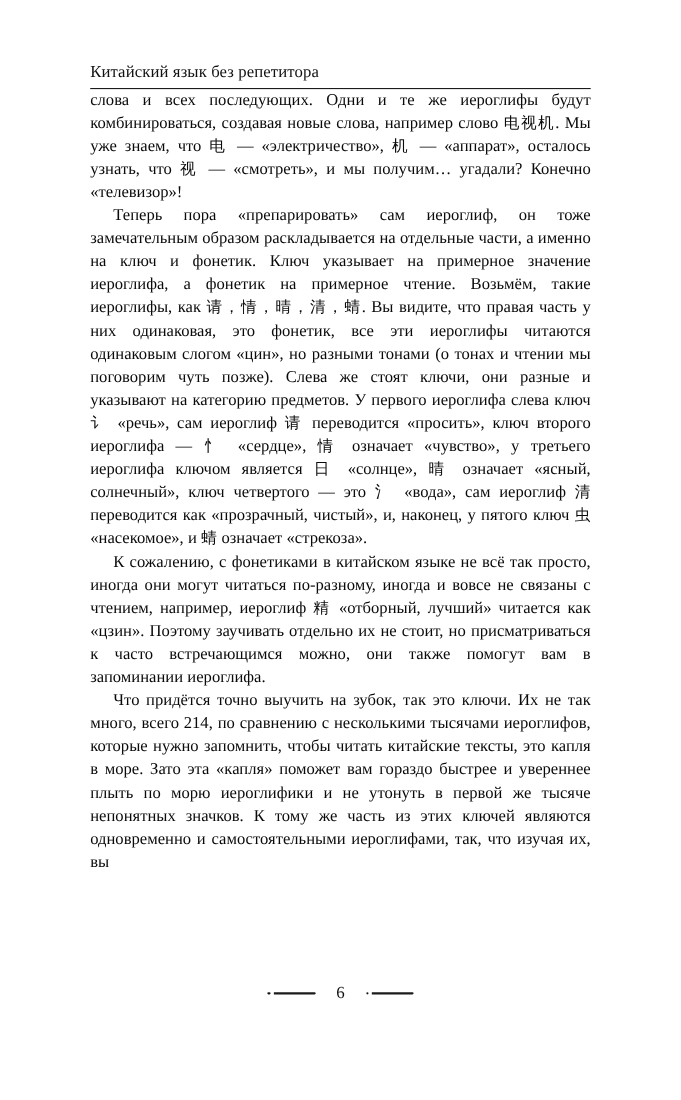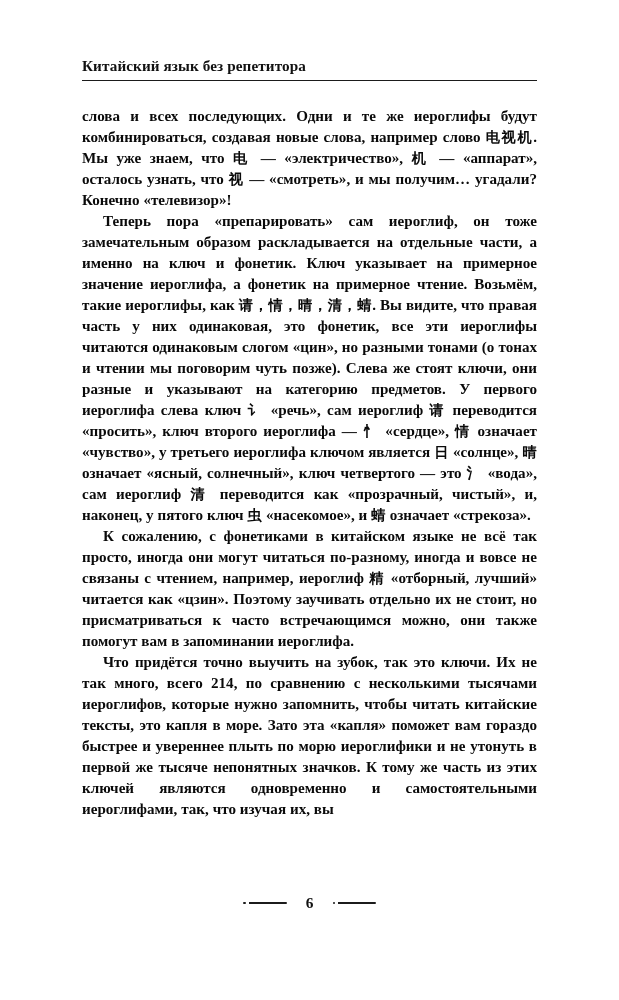--- a/index.html
+++ b/index.html
@@ -14,21 +14,20 @@
     font-family: "Liberation Serif", "DejaVu Serif", serif;
     color: #000000;
     overflow: hidden;
   }
   .page {
     position: absolute;
     left: 0; top: 0;
     width: 619px;
     height: 1000px;
     background: #ffffff;
-    font-weight: bold;
   }
   .content {
     position: absolute;
     left: 82px;
     top: 56px;
     width: 455px;
   }
   
   .runhead {
     font-size: 15.2px;
@@ -38,21 +37,20 @@
     white-space: nowrap;
   }
   .runrule {
     margin-top: 5px;
     height: 0;
     border-top: 1.6px solid #1b1b1b;
     width: 455px;
   }
   
   .body-block {
-    margin-top: 25px;
   }
   p.para {
     margin: 0;
     font-size: 15.1px;
     line-height: 21.0px;
     text-align: justify;
     text-justify: inter-word;
     color: #0a0a0a;
     hyphens: none;
     word-spacing: 0.1px;

